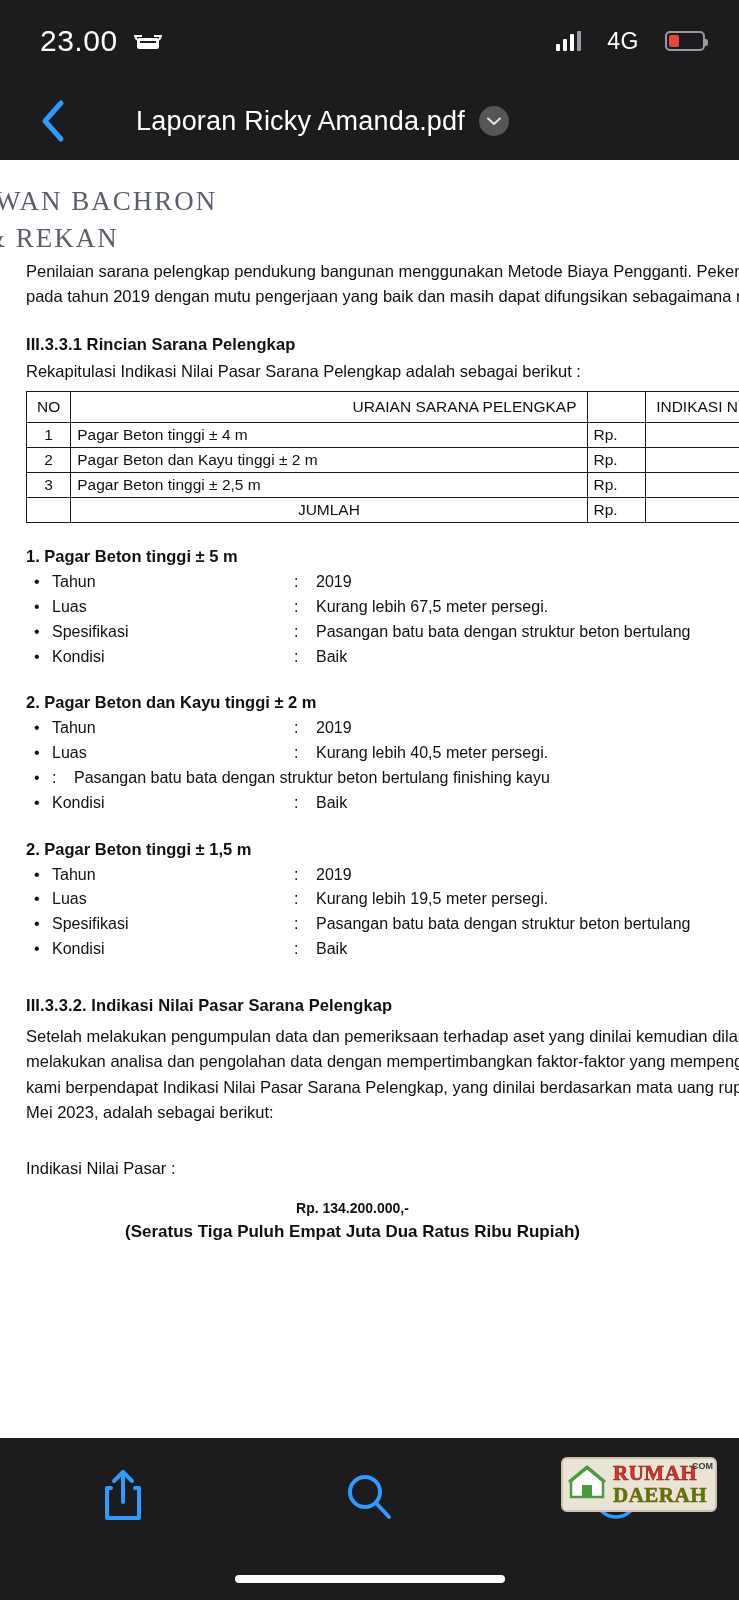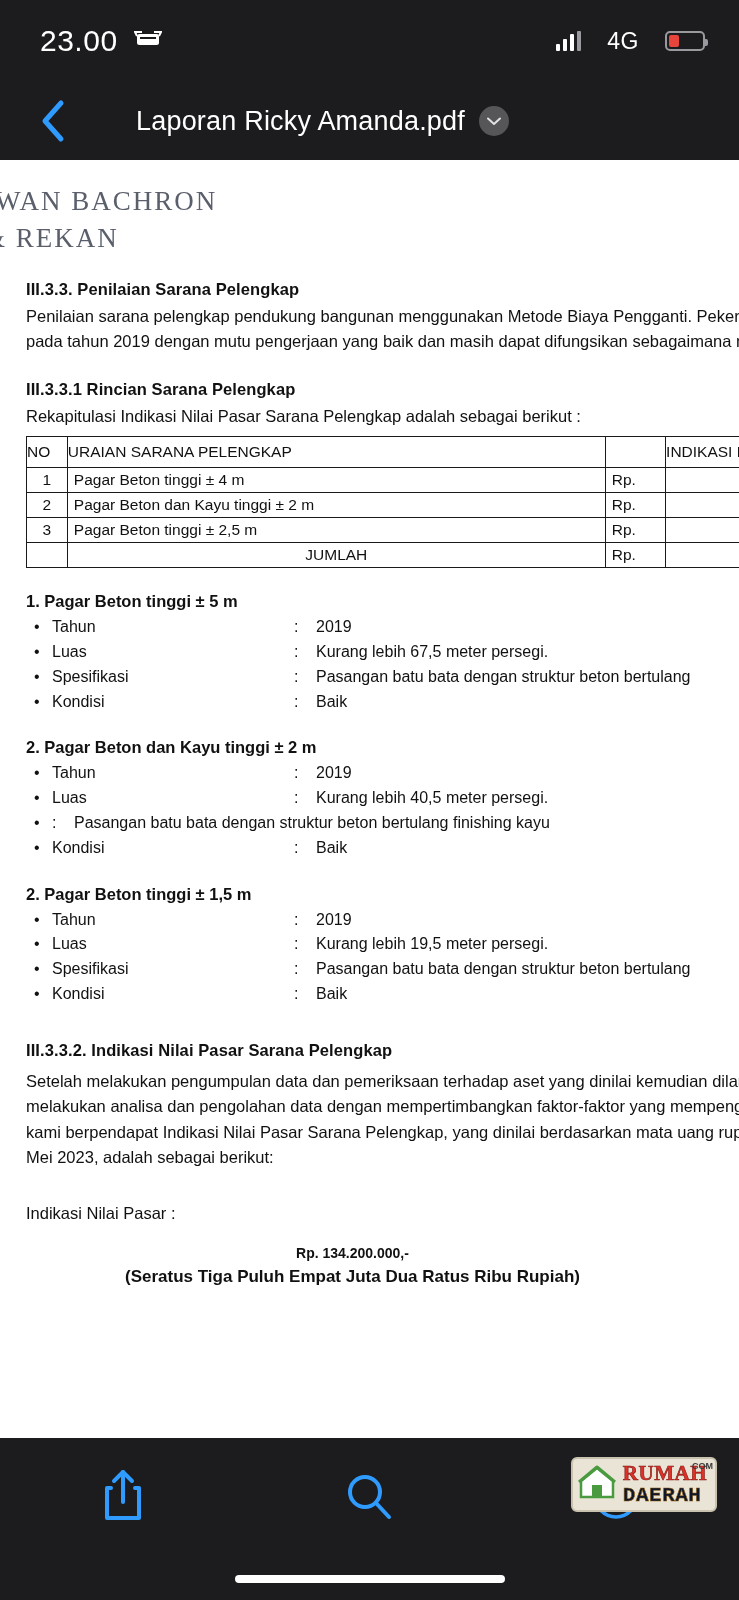--- a/index.html
+++ b/index.html
@@ -21,21 +21,21 @@
   .statusbar {
     height: 82px;
     flex: 0 0 82px;
     display: flex;
     align-items: center;
     justify-content: space-between;
     padding: 0 34px 0 40px;
     color: #ffffff;
     background: #1c1c1e;
   }
-  .status-left { display: flex; align-items: center; gap: 16px; }
+  .status-left { display: flex; align-items: flex-end; gap: 16px; }
   .clock { font-size: 30px; letter-spacing: 0.5px; }
   .alarm-icon { display: inline-block; }
   .status-right { display: flex; align-items: center; gap: 26px; }
   .signal-bars { display: flex; align-items: flex-end; gap: 3px; height: 20px; }
   .signal-bars i { width: 4px; background: #ffffff; display: block; border-radius: 1px; }
   .signal-bars i:nth-child(1) { height: 7px; }
   .signal-bars i:nth-child(2) { height: 12px; }
   .signal-bars i:nth-child(3) { height: 17px; }
   .signal-bars i:nth-child(4) { height: 20px; background: #9a9a9e; }
   .net-label { font-size: 23px; letter-spacing: 0.5px; }
@@ -124,21 +124,21 @@
     border-collapse: collapse;
     width: 760px;
     font-size: 15.5px;
   }
   table.rekap th, table.rekap td {
     border: 1px solid #1a1a1a;
     padding: 3px 6px;
     font-weight: normal;
     white-space: nowrap;
   }
-  table.rekap thead th { text-align: left; padding: 6px 0; }
+  table.rekap thead th { text-align: right; padding: 6px 10px; }
   .col-no { width: 42px; text-align: center; }
   .col-ur { width: 558px; }
   .col-rp { width: 62px; }
   .col-val { width: 98px; text-align: right; }
   .jumlah-row td { font-weight: bold; text-align: center; }
   .jumlah-row td.col-rp { text-align: left; font-weight: normal; }
   .jumlah-row td.col-val { text-align: right; font-weight: normal; }
 
   .item-title {
     font-size: 16.5px;
@@ -192,22 +192,22 @@
     position: relative;
   }
   .wm-text { display: flex; flex-direction: column; line-height: 1; }
   .wm-rumah {
     font-family: "Liberation Serif", serif;
     font-weight: bold; font-size: 21px; color: #e0302a;
     letter-spacing: 0.5px;
     -webkit-text-stroke: 0.6px #7c1a14;
   }
   .wm-daerah {
-    font-family: Liberation Mono, monospace;
-    font-weight: bold; font-size: 21px; color: #0f172a;
+    font-family: Liberation Serif, serif;
+    font-weight: bold; font-size: 21px; color: #4d7c0f;
     letter-spacing: 0.5px;
     -webkit-text-stroke: 0.6px #8a5a0c;
     margin-top: 1px;
   }
   .wm-com {
     position: absolute; right: 2px; top: 2px;
     font-size: 9px; color: #3a3a3a; font-weight: bold;
   }
   .homebar-wrap {
     flex: 0 0 42px;
@@ -267,21 +267,20 @@
 
   <div class="docarea">
 
     <div class="letterhead">
       <div class="l1">IWAN BACHRON</div>
       <div class="l2">&amp; REKAN</div>
     </div>
 
     <div class="body-text">
 
-      <h3 class="sec">III.3.3. Penilaian Sarana Pelengkap</h3>
       <p class="para">Penilaian sarana pelengkap pendukung bangunan menggunakan Metode Biaya Pengganti. Pekerjaan in</p>
       <p class="para" style="margin-top:2px;">pada tahun 2019 dengan mutu pengerjaan yang baik dan masih dapat difungsikan sebagaimana mestinya.</p>
 
       <h3 class="sec">III.3.3.1  Rincian Sarana Pelengkap</h3>
       <p class="para">Rekapitulasi Indikasi Nilai Pasar Sarana Pelengkap adalah sebagai berikut :</p>
 
       <table class="rekap">
         <thead>
           <tr>
             <th class="col-no">NO</th>

